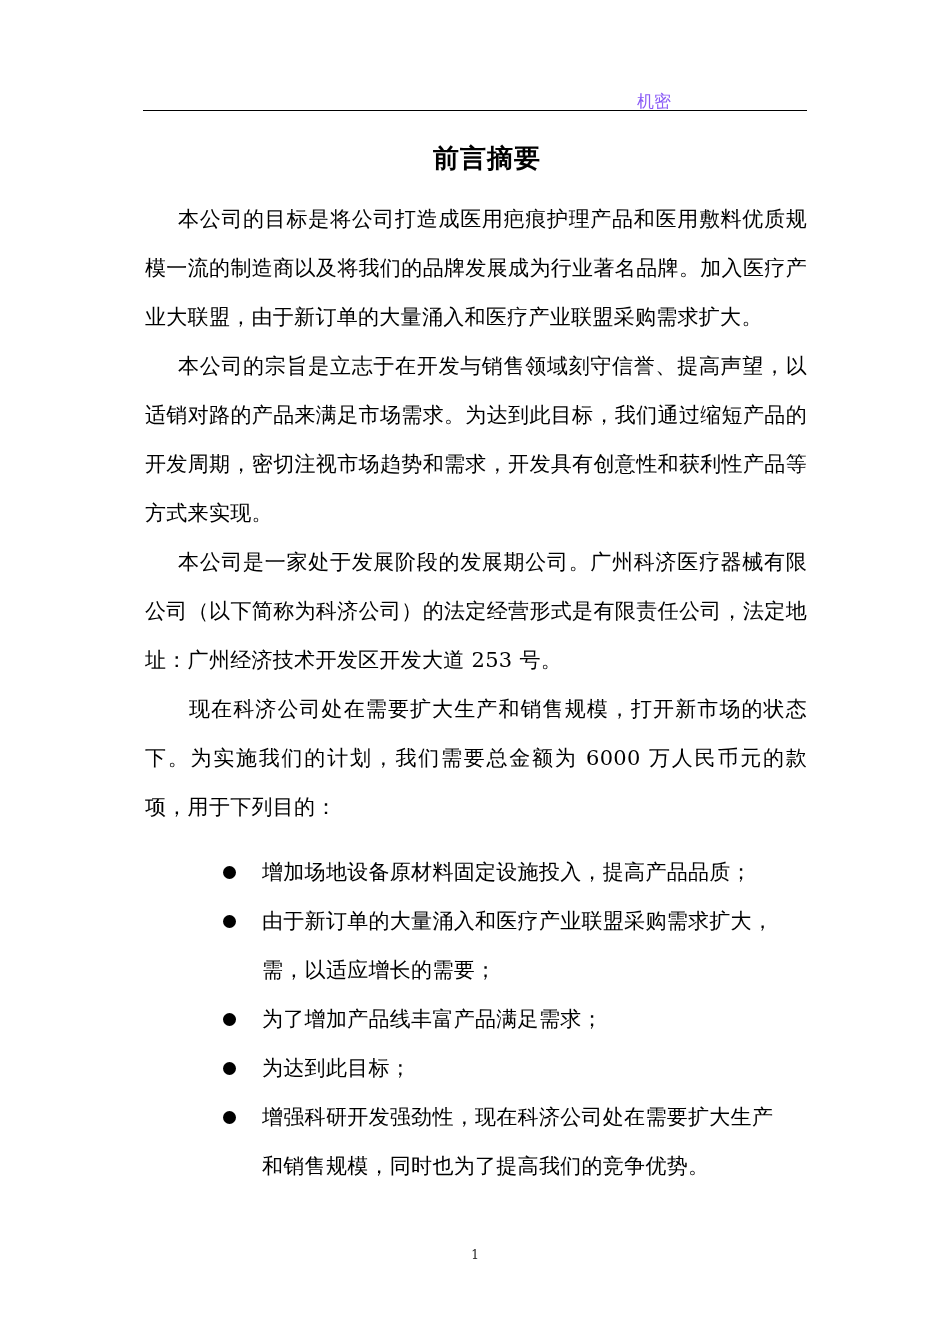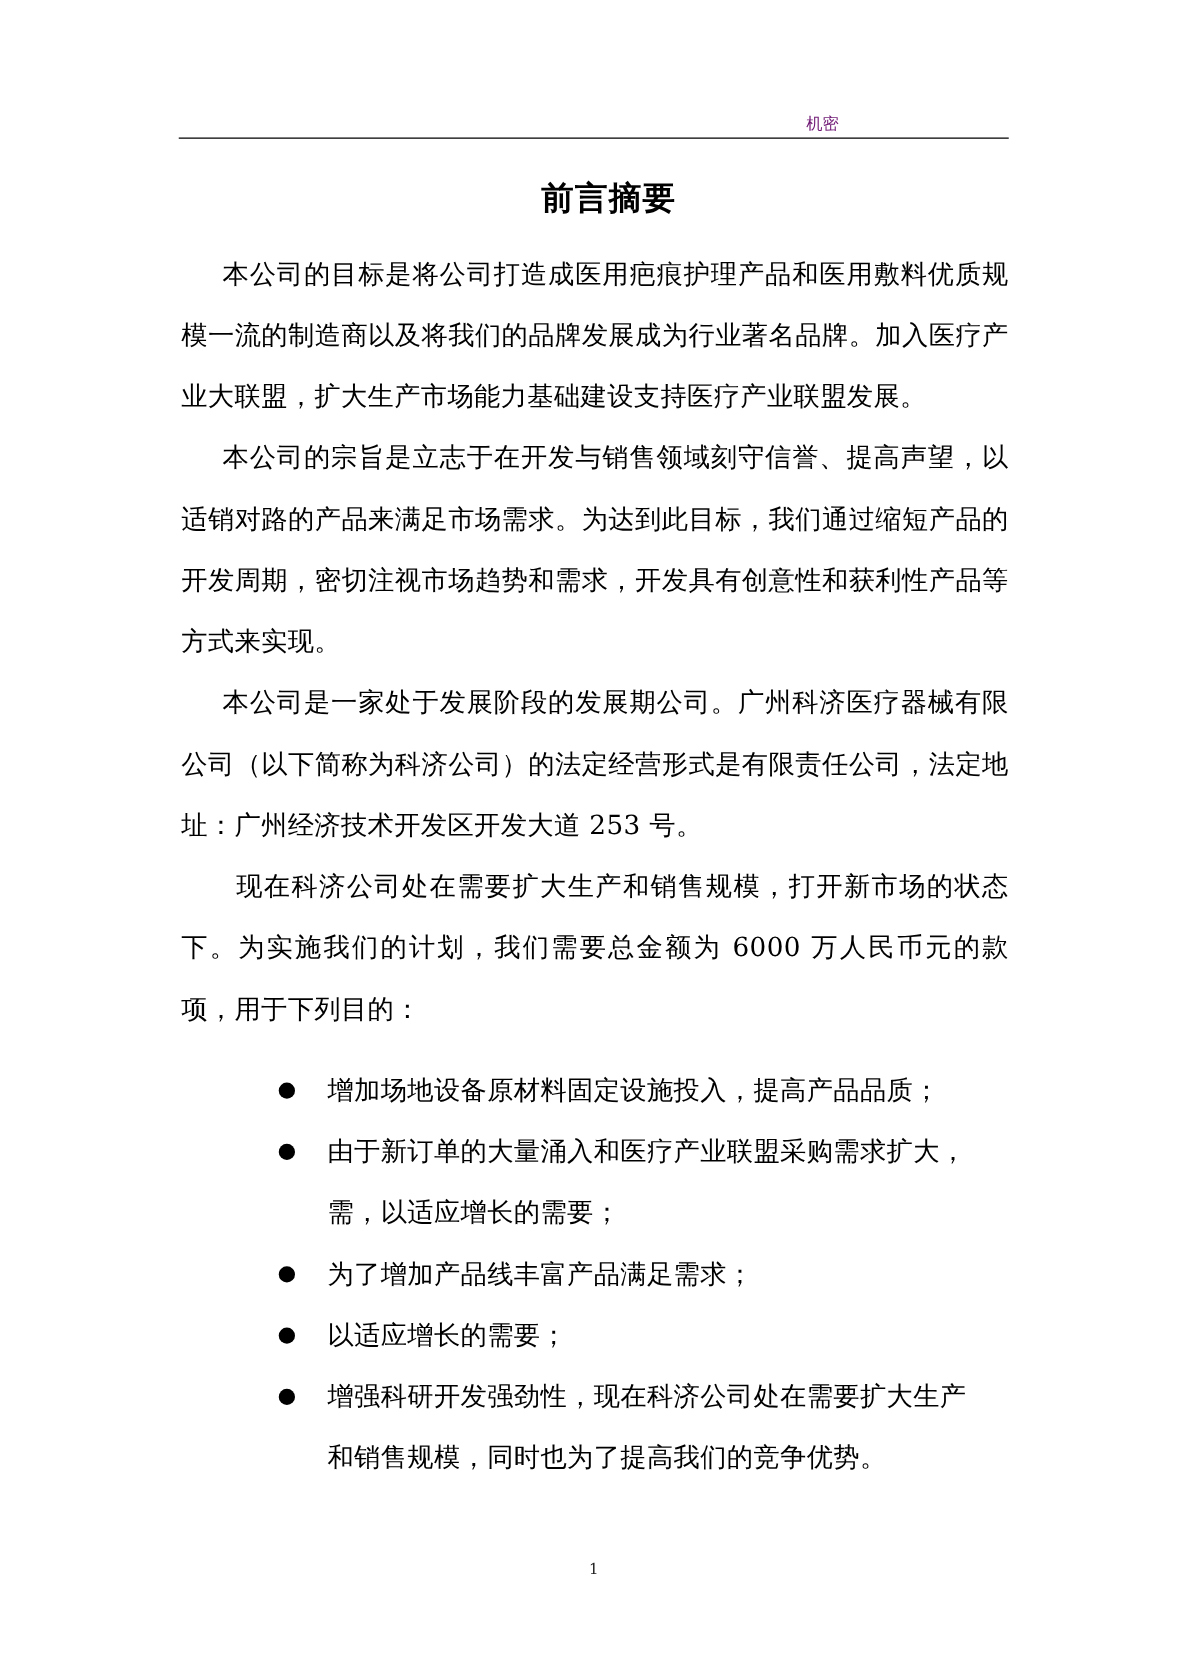--- a/index.html
+++ b/index.html
@@ -26,22 +26,22 @@
       left: 143px;
       top: 88px;
       width: 664px;
       height: 22px;
       border-bottom: 1.5px solid #000;
     }
     .header-label {
       position: absolute;
       right: 136px;
       top: 2px;
-      font-size: 13px;
-      color: #701a75;
+      font-size: 17px;
+      color: #8b5cf6;
       font-family: "DejaVu Sans", "Liberation Sans", sans-serif;
     }
     .title {
       position: absolute;
       left: 0;
       width: 950px;
       top: 141px;
       text-align: center;
       font-size: 26px;
       font-weight: bold;
@@ -102,41 +102,41 @@
 
 <div class="page">
 
   <div class="header">
     <span class="header-label">机密</span>
   </div>
 
   <div class="title">前言摘要</div>
 
   <div class="body-text">
-    <p class="para">本公司的目标是将公司打造成医用疤痕护理产品和医用敷料优质规模一流的制造商以及将我们的品牌发展成为行业著名品牌。加入医疗产业大联盟，扩大生产市场能力基础建设支持医疗产业联盟发展。</p>
+    <p class="para">本公司的目标是将公司打造成医用疤痕护理产品和医用敷料优质规模一流的制造商以及将我们的品牌发展成为行业著名品牌。加入医疗产业大联盟，由于新订单的大量涌入和医疗产业联盟采购需求扩大。</p>
     <p class="para">本公司的宗旨是立志于在开发与销售领域刻守信誉、提高声望，以适销对路的产品来满足市场需求。为达到此目标，我们通过缩短产品的开发周期，密切注视市场趋势和需求，开发具有创意性和获利性产品等方式来实现。</p>
     <p class="para">本公司是一家处于发展阶段的发展期公司。广州科济医疗器械有限公司（以下简称为科济公司）的法定经营形式是有限责任公司，法定地址：广州经济技术开发区开发大道 253 号。</p>
     <p class="para indent-wide">现在科济公司处在需要扩大生产和销售规模，打开新市场的状态下。为实施我们的计划，我们需要总金额为 6000 万人民币元的款项，用于下列目的：</p>
 
     <ul class="bullets">
       <li class="bullet-item">
         <span class="bullet-dot"></span>
         <span>增加场地设备原材料固定设施投入，提高产品品质；</span>
       </li>
       <li class="bullet-item">
         <span class="bullet-dot"></span>
         <span>由于新订单的大量涌入和医疗产业联盟采购需求扩大，需，以适应增长的需要；</span>
       </li>
       <li class="bullet-item">
         <span class="bullet-dot"></span>
         <span>为了增加产品线丰富产品满足需求；</span>
       </li>
       <li class="bullet-item">
         <span class="bullet-dot"></span>
-        <span>以适应增长的需要；</span>
+        <span>为达到此目标；</span>
       </li>
       <li class="bullet-item">
         <span class="bullet-dot"></span>
         <span>增强科研开发强劲性，现在科济公司处在需要扩大生产和销售规模，同时也为了提高我们的竞争优势。</span>
       </li>
     </ul>
   </div>
 
   <div class="page-number">1</div>
 

